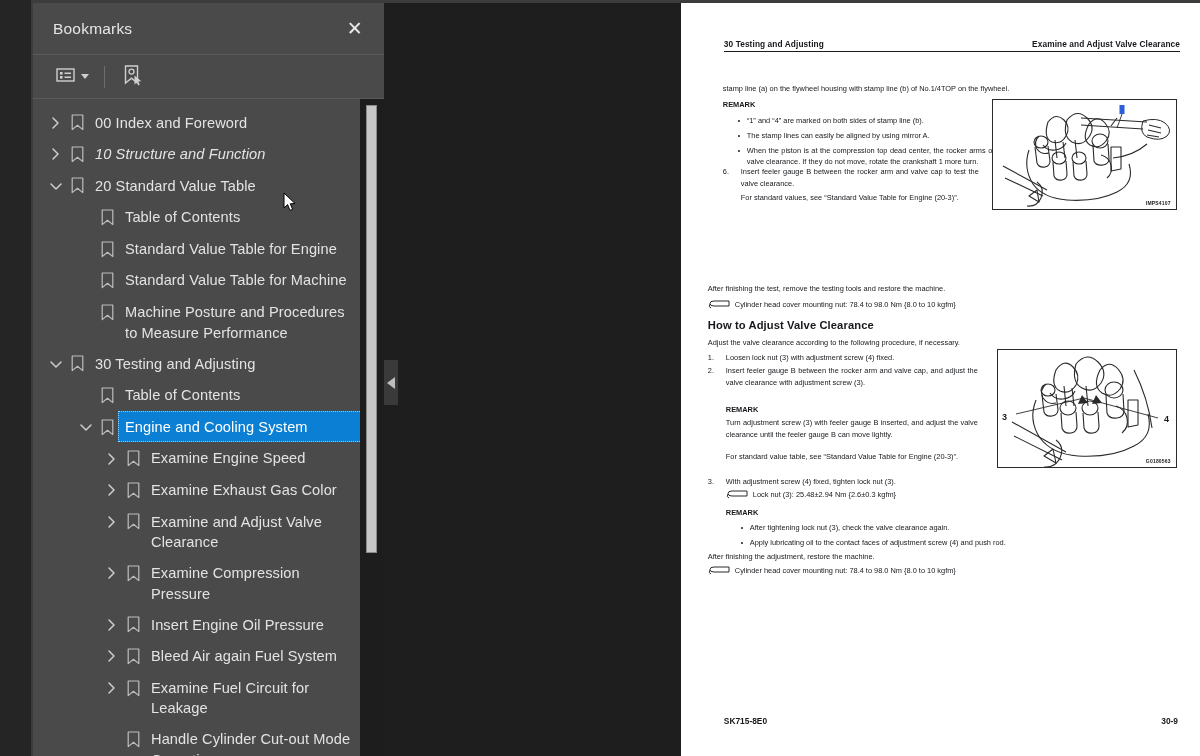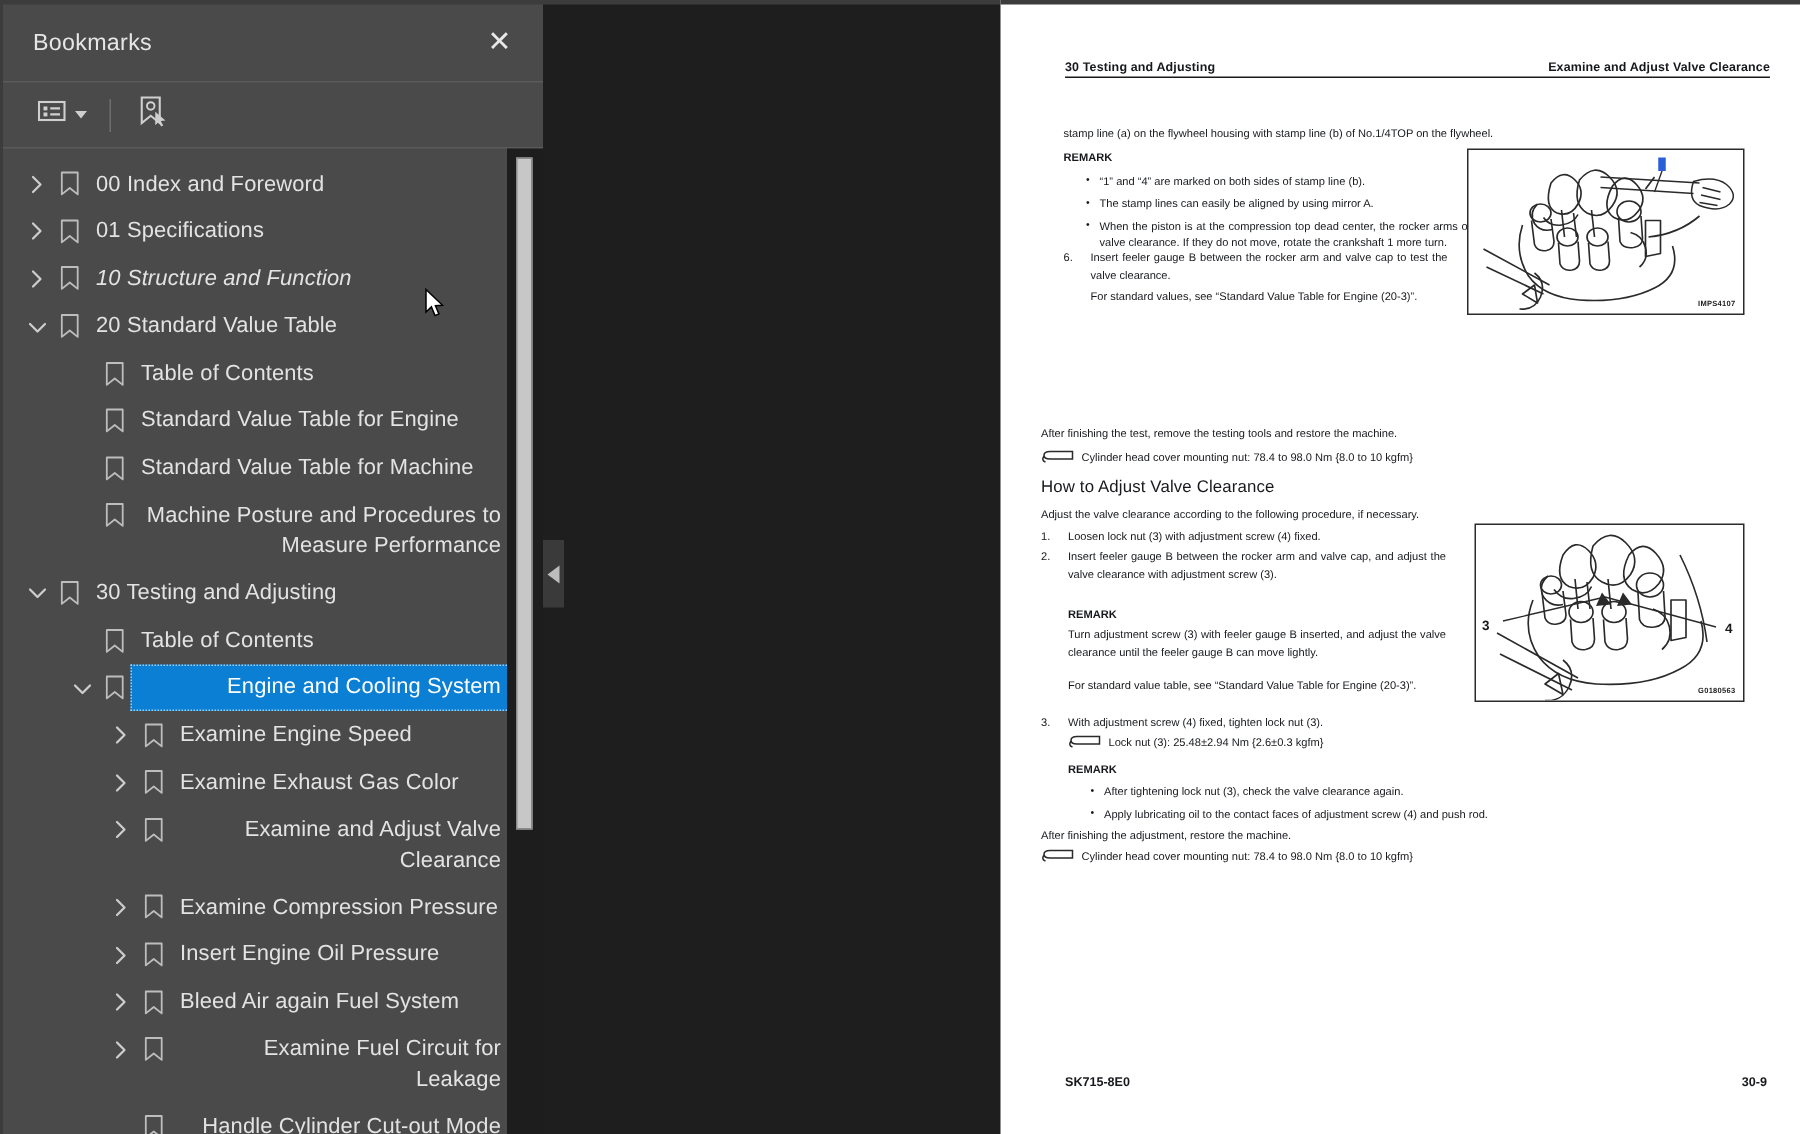--- a/index.html
+++ b/index.html
@@ -8,20 +8,21 @@
     width: 1200px; height: 756px;
     overflow: hidden;
     background: #1e1e1e;
     font-family: "Liberation Sans", sans-serif;
   }
   #app {
     position: relative;
     width: 1200px; height: 756px;
     display: flex;
     background: #252526;
+    padding-left: 31px;
   }
 
   
   #bookmarks-panel {
     position: relative;
     width: 362px;
     height: 756px;
     background: #4a4a4a;
     border-top: 3px solid #3c3c3c;
     border-left: 2px solid #3c3c3c;
@@ -81,21 +82,20 @@
     border-top: 5px solid #cfcfcf;
     margin-left: 2px;
   }
 
   
   #tree-scroll {
     flex: 1 1 auto;
     position: relative;
     overflow: hidden;
     padding-top: 8px;
-    text-align: right;
   }
   .tree-row {
     display: flex;
     align-items: flex-start;
     min-height: 31.6px;
     padding-right: 22px;
     cursor: pointer;
     position: relative;
   }
   .twisty {
@@ -211,21 +211,21 @@
   .para {
     position: absolute;
     font-size: 7.4px;
     line-height: 11.5px;
     text-align: justify;
   }
   .bold { font-weight: bold; }
   .h2 {
     position: absolute;
     font-size: 11.2px;
-    font-weight: normal;
+    font-weight: bold;
     letter-spacing: .1px;
   }
   .bullet-list { position: absolute; font-size: 7.4px; line-height: 11.6px; }
   .bullet-list li { margin-bottom: 3.2px; text-align: justify; }
   ul.bl { margin: 0; padding-left: 11px; list-style: none; }
   ul.bl > li { position: relative; }
   ul.bl > li:before {
     content: "\2022";
     position: absolute;
     left: -9px; top: 0;
@@ -316,33 +316,20 @@
             <svg width="10" height="14" viewBox="0 0 10 14">
               <path d="M2 2 L7 7 L2 12" fill="none" stroke="#cdcdcd" stroke-width="1.5" stroke-linecap="round" stroke-linejoin="round"></path>
             </svg>
           </span>
           <span class="bm-ico">
             <svg width="13" height="17" viewBox="0 0 13 17">
               <path d="M1.2 1 H11.8 V15.6 L6.5 11.3 L1.2 15.6 Z" fill="none" stroke="#bdbdbd" stroke-width="1.2" stroke-linejoin="round"></path>
             </svg>
           </span>
           <span class="tree-label">00 Index and Foreword</span>
-        </div>
-        <div class="tree-row" style="padding-left: 12px;">
-          <span class="twisty">
-            <svg width="10" height="14" viewBox="0 0 10 14">
-              <path d="M2 2 L7 7 L2 12" fill="none" stroke="#cdcdcd" stroke-width="1.5" stroke-linecap="round" stroke-linejoin="round"></path>
-            </svg>
-          </span>
-          <span class="bm-ico">
-            <svg width="13" height="17" viewBox="0 0 13 17">
-              <path d="M1.2 1 H11.8 V15.6 L6.5 11.3 L1.2 15.6 Z" fill="none" stroke="#bdbdbd" stroke-width="1.2" stroke-linejoin="round"></path>
-            </svg>
-          </span>
-          <span class="tree-label">01 Specifications</span>
         </div>
         <div class="tree-row" style="padding-left: 12px; font-style: italic;">
           <span class="twisty">
             <svg width="10" height="14" viewBox="0 0 10 14">
               <path d="M2 2 L7 7 L2 12" fill="none" stroke="#cdcdcd" stroke-width="1.5" stroke-linecap="round" stroke-linejoin="round"></path>
             </svg>
           </span>
           <span class="bm-ico">
             <svg width="13" height="17" viewBox="0 0 13 17">
               <path d="M1.2 1 H11.8 V15.6 L6.5 11.3 L1.2 15.6 Z" fill="none" stroke="#bdbdbd" stroke-width="1.2" stroke-linejoin="round"></path>

